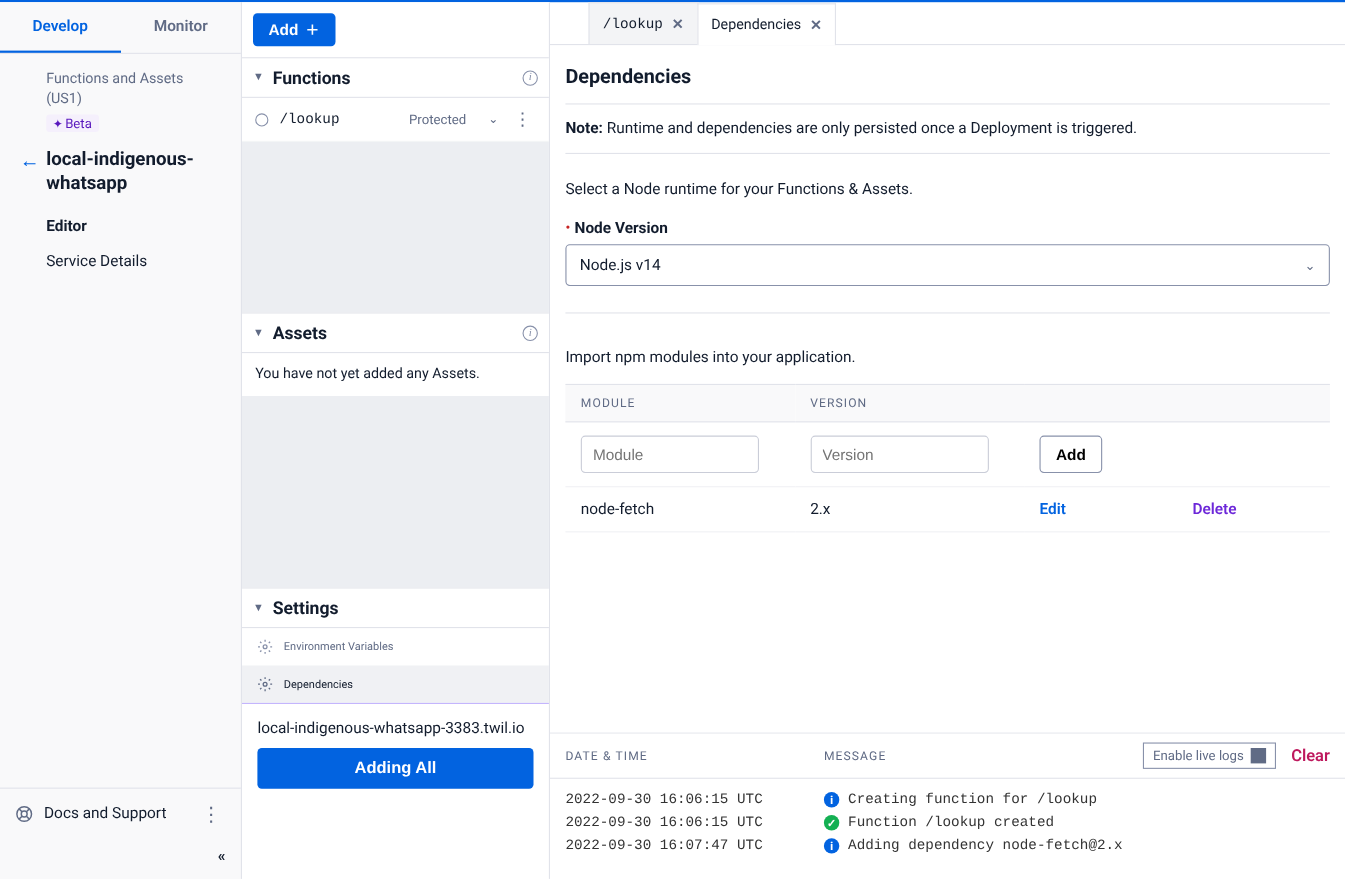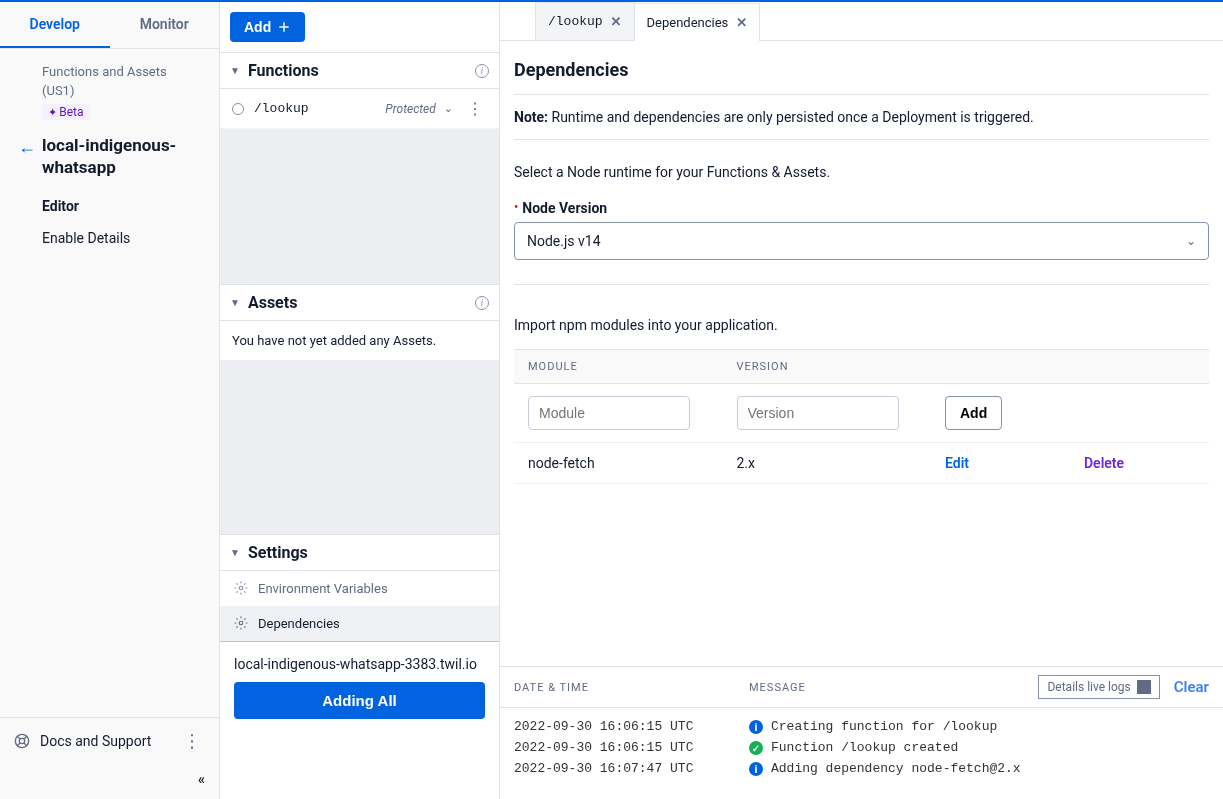--- a/index.html
+++ b/index.html
@@ -29,26 +29,26 @@
 .middle-panel { width: 280px; border-right: 1px solid #e1e3ea; display: flex; flex-direction: column; background: #fff; }
 .add-row { padding: 10px; display: flex; }
 .add-btn { background: #0263e0; color: #fff; border: none; border-radius: 4px; padding: 7px 14px; font-size: 14px; font-weight: 600; display: flex; align-items: center; gap: 6px; cursor: pointer; }
 .section-header { display: flex; align-items: center; padding: 8px 10px; border-top: 1px solid #e1e3ea; border-bottom: 1px solid #e1e3ea; background: #fff; }
 .caret-down { font-size: 10px; margin-right: 8px; color: #606b85; }
 .section-title { font-size: 16px; font-weight: 700; flex: 1; }
 .info-icon-circle { width: 14px; height: 14px; border: 1px solid #8891aa; border-radius: 50%; display: inline-flex; align-items: center; justify-content: center; font-size: 10px; color: #8891aa; margin-left: 8px; font-style: italic; font-family: Georgia, serif; }
 .function-row { display: flex; align-items: center; padding: 10px 12px; border-bottom: 1px solid #f3f4f6; }
 .radio { width: 12px; height: 12px; border: 1.5px solid #8891aa; border-radius: 50%; margin-right: 10px; }
 .func-path { font-family: "Courier New", monospace; font-size: 13px; flex: 1; }
-.visibility { font-size: 12px; color: #606b85; margin-right: 8px; font-style: italic; }
+.visibility { font-size: 12px; color: #606b85; margin-right: 20px; }
 .chevron-small { font-size: 11px; color: #606b85; margin-right: 10px; cursor: pointer; }
 .assets-empty { padding: 12px; font-size: 13px; color: #121c2d; }
 .middle-bottom-flex { display: flex; flex-direction: column; }
 .settings-body { padding: 0; }
-.settings-row { display: flex; padding: 10px 14px; font-size: 13px; color: #606b85; cursor: pointer; gap: 10px; }
+.settings-row { display: flex; align-items: center; padding: 10px 14px; font-size: 10px; color: #606b85; cursor: pointer; gap: 10px; }
 .settings-row.active { background: #f0f1f4; color: #121c2d; }
 .gear-icon { width: 14px; height: 14px; }
 .deploy-section { padding: 14px; border-top: 1px solid #c4b5fd; }
 .service-url { font-size: 14px; margin-bottom: 10px; }
 .deploy-btn { width: 100%; background: #0263e0; color: #fff; border: none; border-radius: 4px; padding: 10px; font-size: 15px; font-weight: 600; cursor: pointer; }
 .main-panel { flex: 1; display: flex; flex-direction: column; }
 .editor-tabs { display: flex; border-bottom: 1px solid #e1e3ea; padding-left: 35px; }
 .editor-tab { display: flex; align-items: center; padding: 8px 12px; font-size: 13px; border: 1px solid #e1e3ea; border-bottom: none; margin-right: -1px; background: #f3f4f6; cursor: pointer; gap: 8px; height: 38px; }
 .editor-tab.active { background: #fff; border-top: 1px solid #e1e3ea; position: relative; top: 1px; }
 .editor-tab .mono { font-family: "Courier New", monospace; }
@@ -71,21 +71,21 @@
 .edit-link { color: #0263e0; font-weight: 600; cursor: pointer; }
 .delete-link { color: #6d28d9; font-weight: 600; cursor: pointer; }
 .logs-panel { border-top: 1px solid #e1e3ea; }
 .logs-header { display: flex; align-items: center; padding: 8px 14px; background: #fff; border-bottom: 1px solid #e1e3ea; }
 .logs-col-header { font-size: 11px; letter-spacing: 1px; color: #606b85; font-weight: 400; }
 .logs-date-col { width: 235px; }
 .logs-msg-col { flex: 1; }
 .logs-controls { display: flex; align-items: center; gap: 14px; }
 .live-logs-btn { border: 1px solid #8891aa; padding: 4px 8px; font-size: 12px; color: #606b85; display: flex; align-items: center; gap: 6px; cursor: pointer; background: #fff; }
 .live-logs-toggle { width: 14px; height: 14px; background: #606b85; }
-.clear-link { color: #3b82f6; font-weight: 600; cursor: pointer; font-size: 15px; }
+.clear-link { color: #be185d; font-weight: 600; cursor: pointer; font-size: 15px; }
 .log-rows { padding: 8px 14px 20px; }
 .log-row { display: flex; font-family: "Courier New", monospace; font-size: 13px; padding: 3px 0; color: #333; }
 .log-date { width: 235px; }
 .log-msg { display: flex; align-items: center; gap: 8px; }
 .log-icon { width: 14px; height: 14px; border-radius: 50%; display: inline-flex; align-items: center; justify-content: center; color: #fff; font-size: 10px; font-weight: bold; font-family: system-ui; }
 .log-icon.info { background: #0263e0; }
 .log-icon.success { background: #14b053; }
 svg { display: block; }
 .divider-fill { flex: 1; background: #eceef2; }
 .functions-assets-block { display: flex; flex-direction: column; height: 482px; }
@@ -108,21 +108,21 @@
       <span class="beta">
           <span class="star">✦</span>
           <span>Beta</span>
         </span>
       <div class="service-row">
         <span class="back-arrow">←</span>
         <div class="service-name">local-indigenous-whatsapp</div>
       </div>
       <div class="sidebar-nav">
         <div class="sidebar-nav-item bold">Editor</div>
-        <div class="sidebar-nav-item">Enable Details</div>
+        <div class="sidebar-nav-item">Service Details</div>
       </div>
     </div>
     <div class="docs-row">
       <div class="docs-left">
         <svg class="help-icon" viewBox="0 0 24 24" fill="none" stroke="#606b85" stroke-width="2">
             <circle cx="12" cy="12" r="10"></circle>
             <circle cx="12" cy="12" r="4"></circle>
             <line x1="5" y1="5" x2="9" y2="9"></line>
             <line x1="19" y1="5" x2="15" y2="9"></line>
             <line x1="5" y1="19" x2="9" y2="15"></line>
@@ -259,21 +259,21 @@
         </table>
       </div>
     </div>
 
     <div class="logs-panel">
       <div class="logs-header">
         <div class="logs-col-header logs-date-col">DATE &amp; TIME</div>
         <div class="logs-col-header logs-msg-col">MESSAGE</div>
         <div class="logs-controls">
           <div class="live-logs-btn">
-            <span>Details live logs</span>
+            <span>Enable live logs</span>
             <span class="live-logs-toggle"></span>
           </div>
           <span class="clear-link">Clear</span>
         </div>
       </div>
       <div class="log-rows" id="log-rows">
           <div class="log-row">
             <span class="log-date">2022-09-30 16:06:15 UTC</span>
             <span class="log-msg">
               <span class="log-icon info">i</span>

